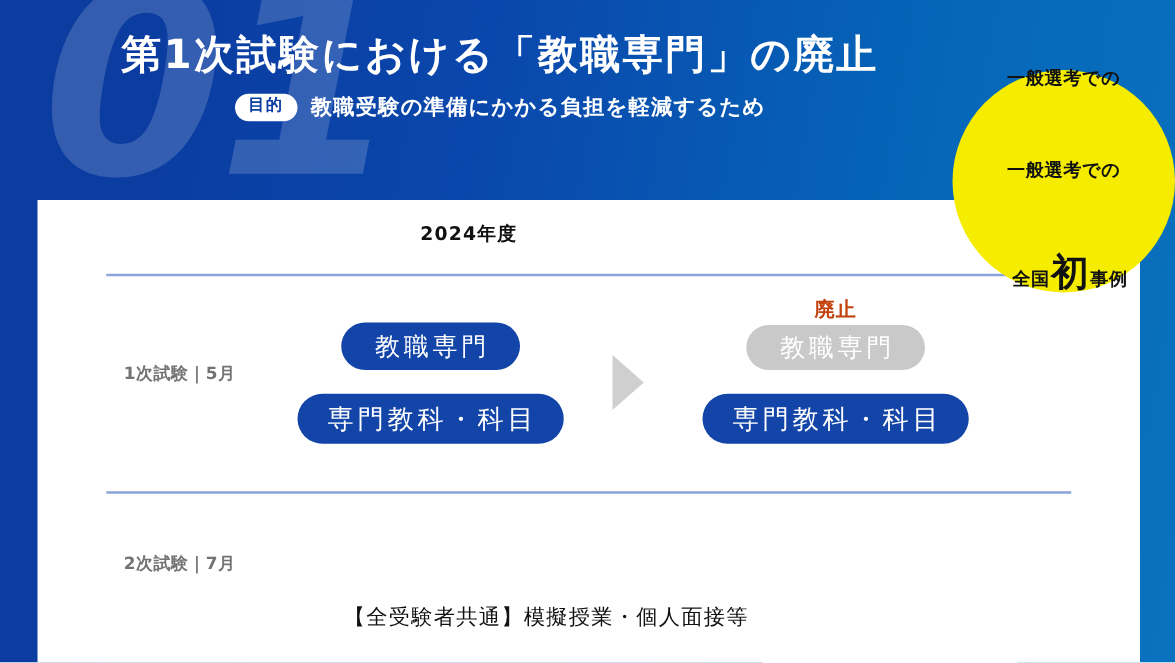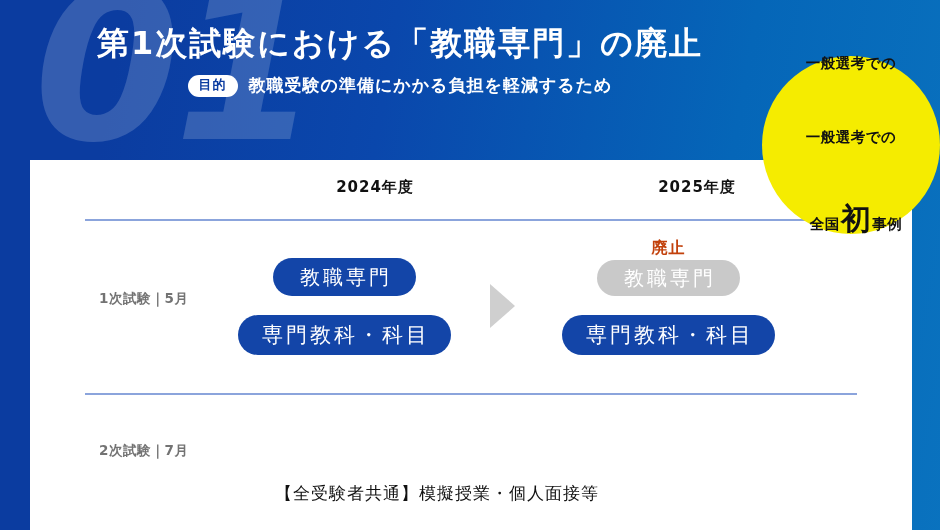--- a/index.html
+++ b/index.html
@@ -242,21 +242,20 @@
       <span>事例</span>
     </div>
   </div>
 
   <div id="card">
 
     <div class="divider" id="divider-top"></div>
     <div class="divider" id="divider-bottom"></div>
 
     <div class="col-header" id="col-header-2024">2024年度</div>
-    <div class="col-header" id="col-header-2025">2025年度</div>
 
     <div class="row-label" id="row-label-1">1次試験｜5月</div>
 
     <div class="pill pill-blue" id="pill-2024-a">教職専門</div>
     <div class="pill pill-blue" id="pill-2024-b">専門教科・科目</div>
 
     <div id="arrow"></div>
 
     <div id="abolish-label">廃止</div>
     <div class="pill pill-grey" id="pill-2025-a">教職専門</div>

